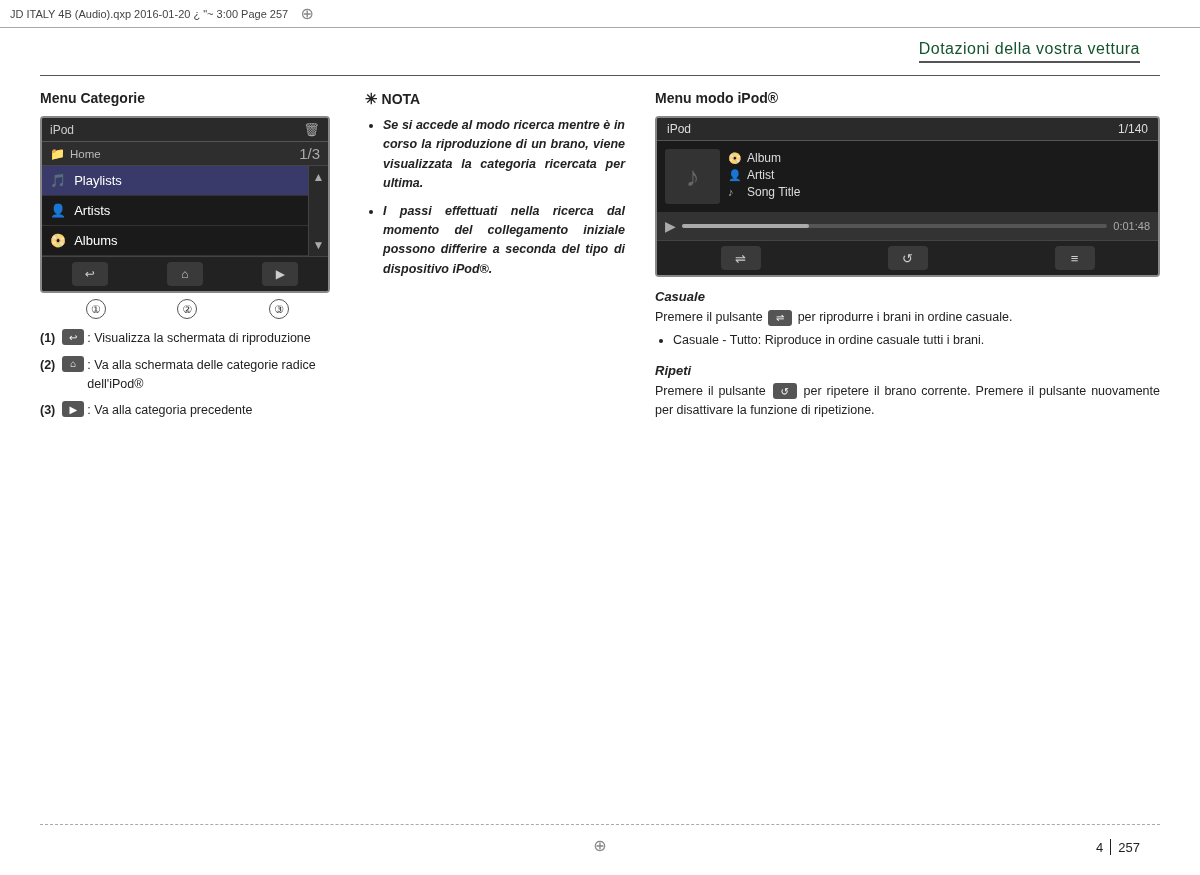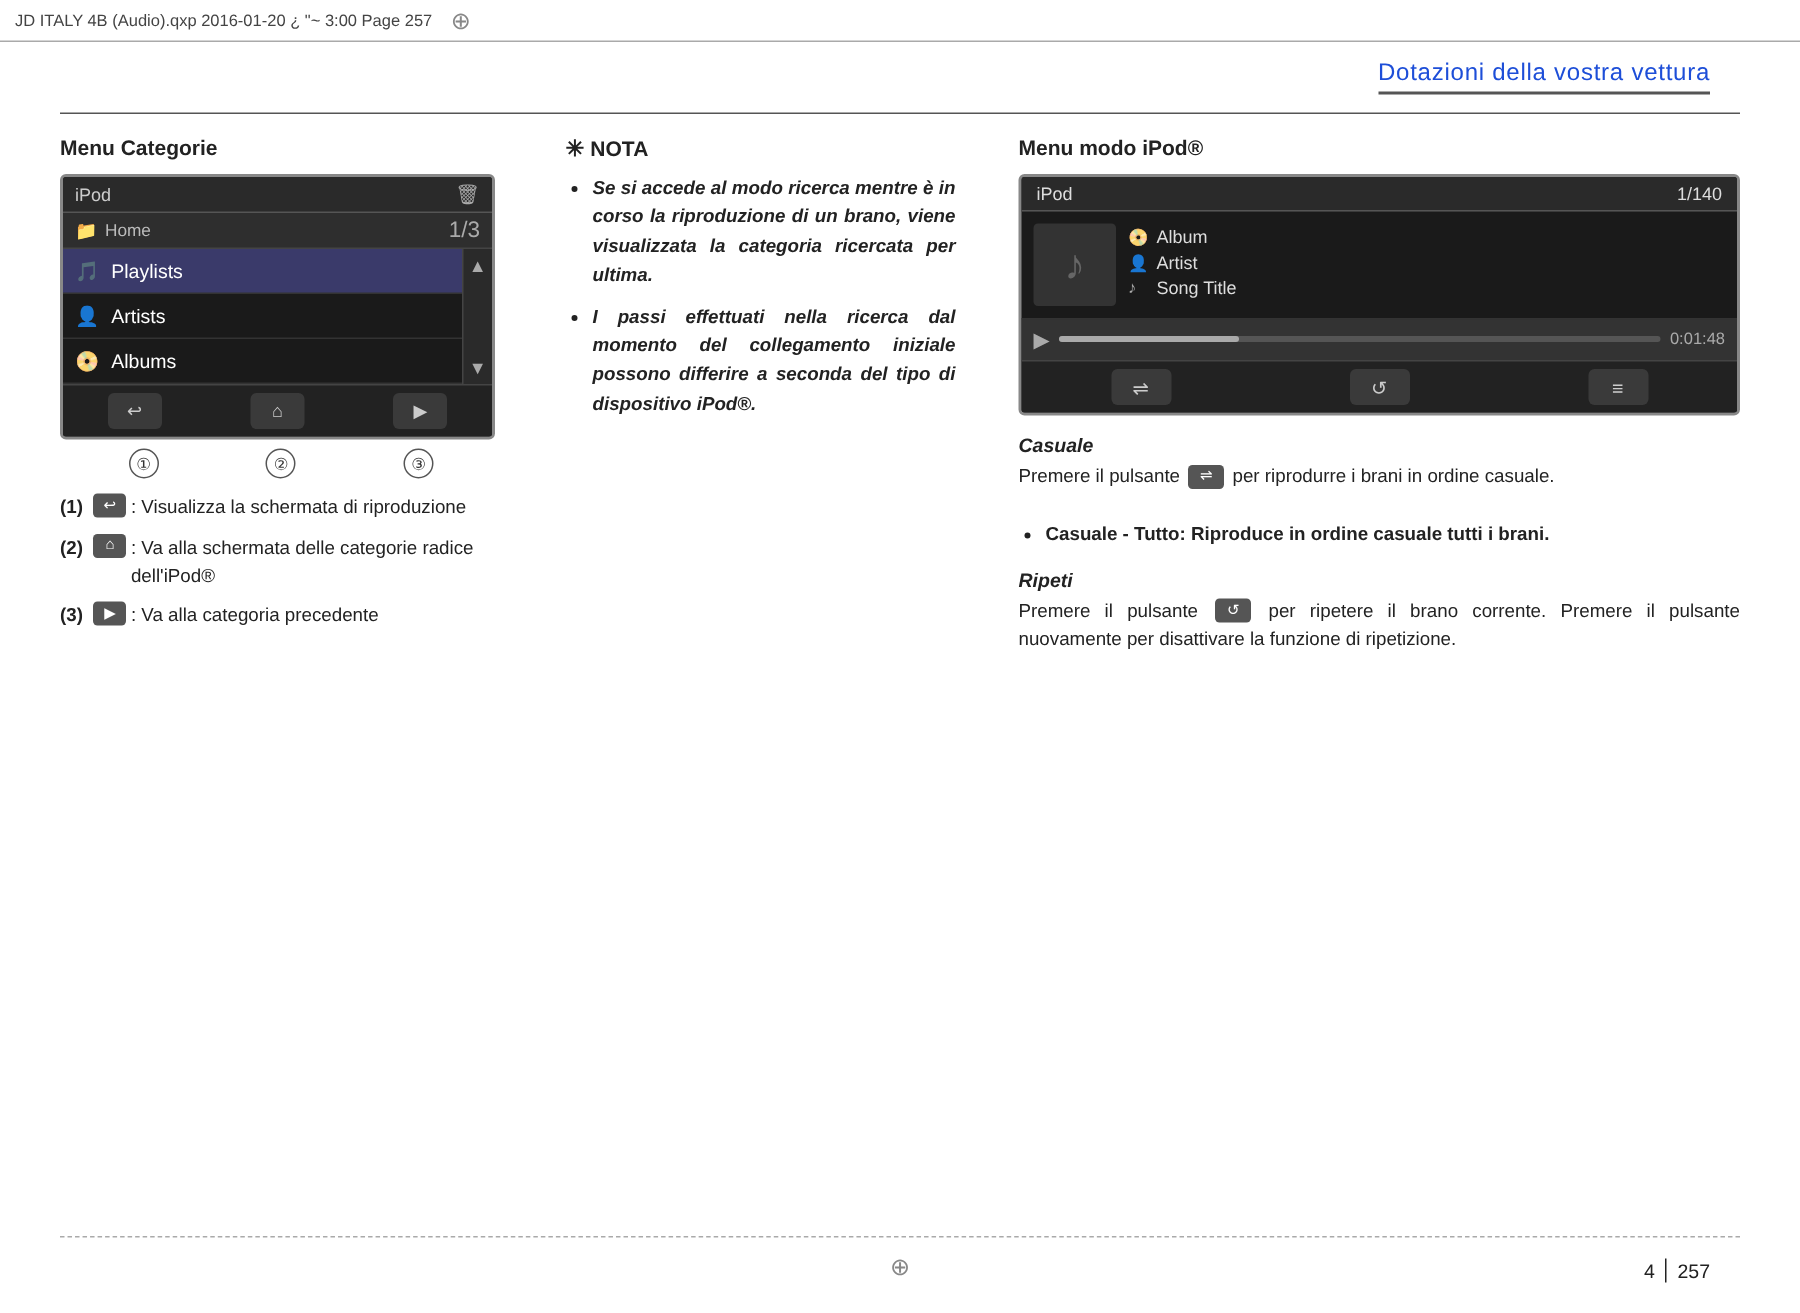--- a/index.html
+++ b/index.html
@@ -39,21 +39,21 @@
       font-size: 16px;
       color: #888;
     }
 
     
     .page-title-right {
       position: absolute;
       top: 40px;
       right: 60px;
       font-size: 16px;
-      color: #1d4ed8;
+      color: #14532d;
       letter-spacing: 0.5px;
       border-bottom: 2px solid #555;
       padding-bottom: 3px;
     }
 
     
     .title-rule {
       position: absolute;
       top: 75px;
       left: 40px;
@@ -63,21 +63,21 @@
     }
 
     
     .columns {
       position: absolute;
       top: 90px;
       left: 40px;
       right: 40px;
       bottom: 60px;
       display: flex;
-      gap: 12px;
+      gap: 0;
       justify-content: center;
     }
 
     
     .col-left {
       width: 310px;
       flex-shrink: 0;
       padding-right: 15px;
     }
 
@@ -403,22 +403,21 @@
     }
     .subsection-text {
       font-size: 12.5px;
       line-height: 1.55;
       text-align: justify;
       margin-bottom: 4px;
     }
     .subsection-list {
       list-style: disc;
       padding-left: 18px;
-      margin-top: 20px;
-      font-weight: bold;
+      margin-top: 4px;
     }
     .subsection-list li {
       font-size: 12.5px;
       line-height: 1.55;
     }
 
     
     .inline-btn {
       display: inline-flex;
       align-items: center;

